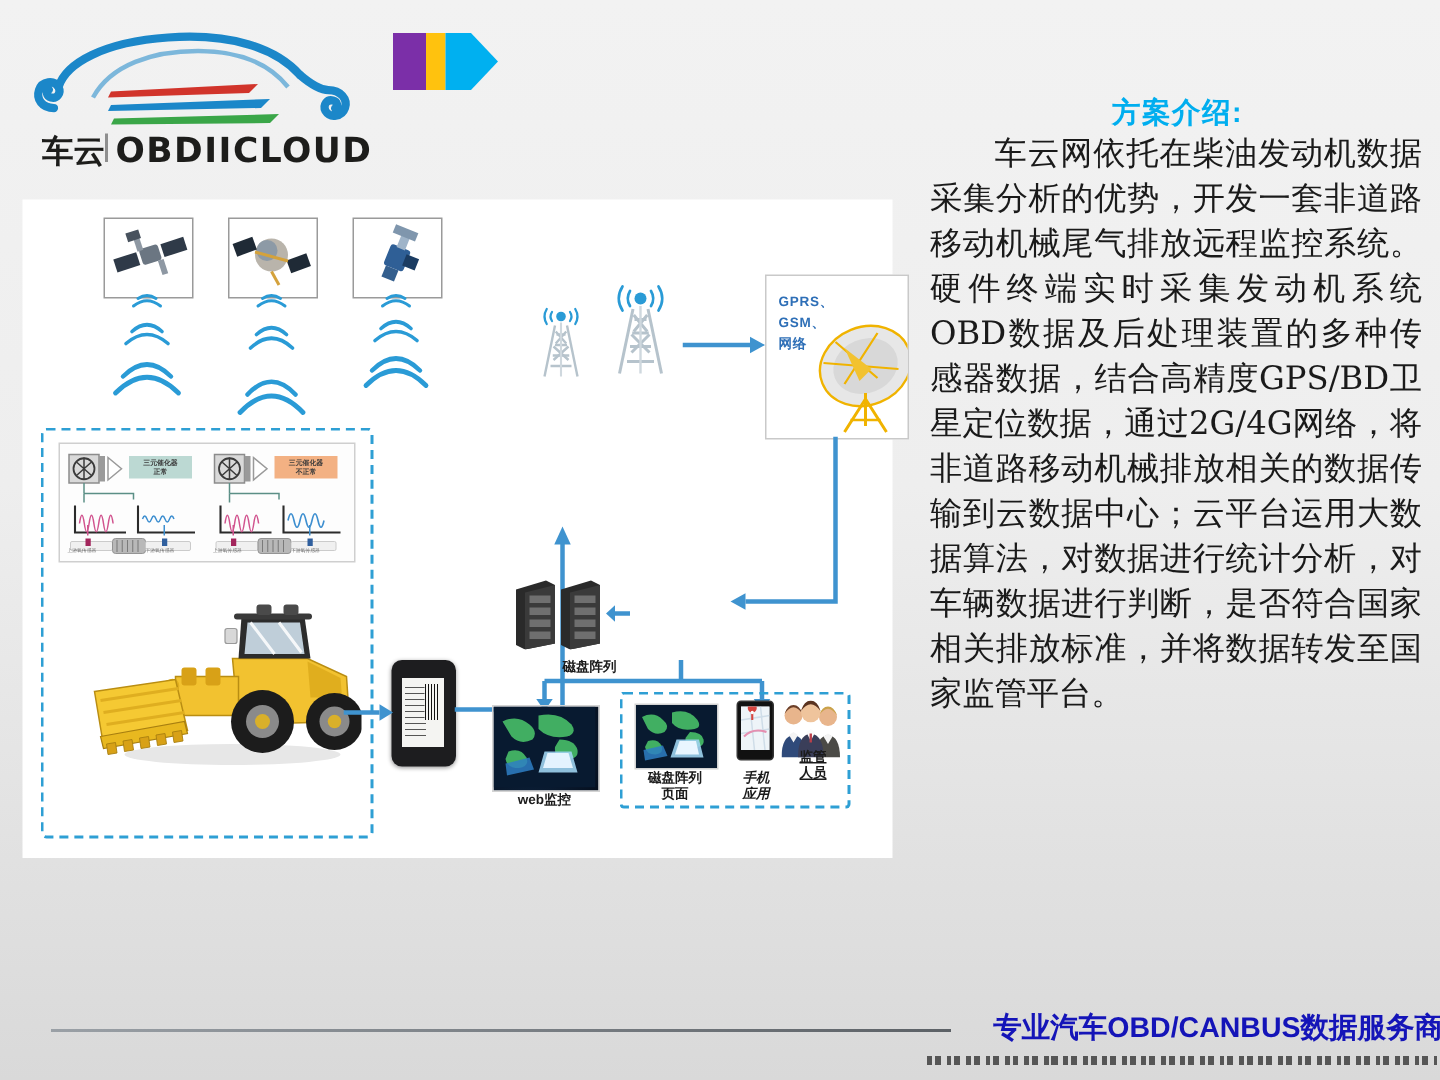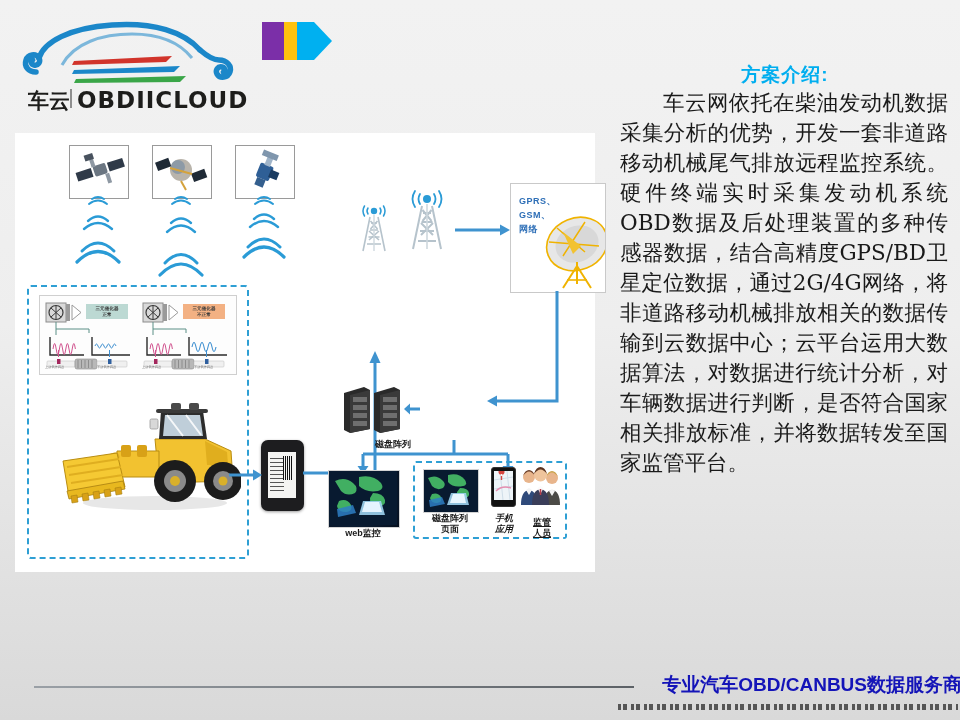--- a/index.html
+++ b/index.html
@@ -580,21 +580,21 @@
       </div>
 
       <div class="tile-cap" style="left:2px;top:50px;width:66px;">
         <span>磁盘阵列</span><br>
         <span>页面</span>
       </div>
       <div class="tile-cap" style="left:68px;top:50px;width:42px;font-style:italic;">
         <span>手机</span><br>
         <span>应用</span>
       </div>
-      <div class="tile-cap" style="left:106px;top:54px;width:42px;text-decoration:underline;">
+      <div class="tile-cap" style="left:106px;top:36px;width:42px;text-decoration:underline;">
         <span>监管</span><br>
         <span>人员</span>
       </div>
     </div>
   </div>
 
   <div class="footer">
     <div class="footer-rule"></div>
     <div class="footer-text">专业汽车OBD/CANBUS数据服务商</div>
     <div class="footer-sub"></div>

